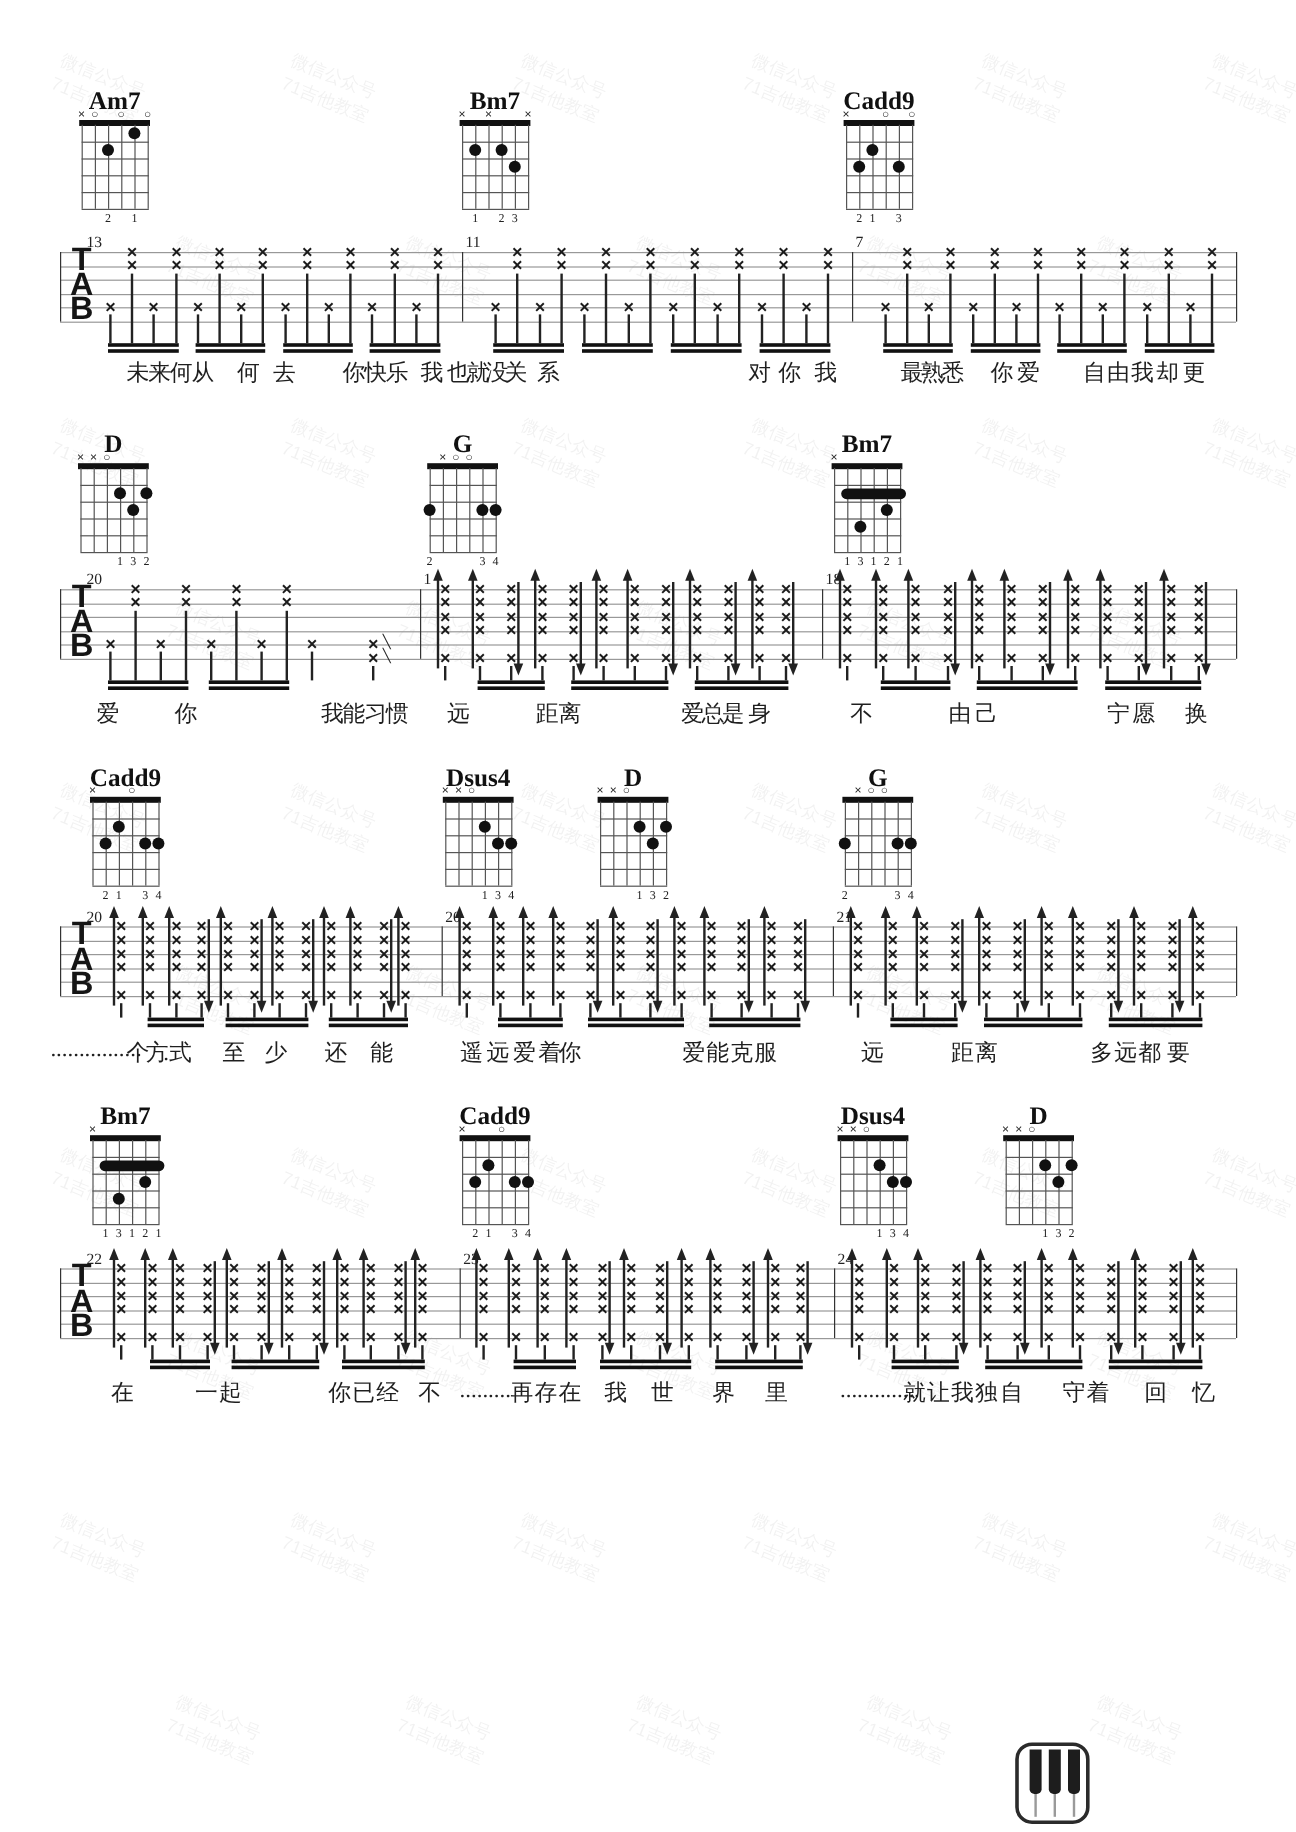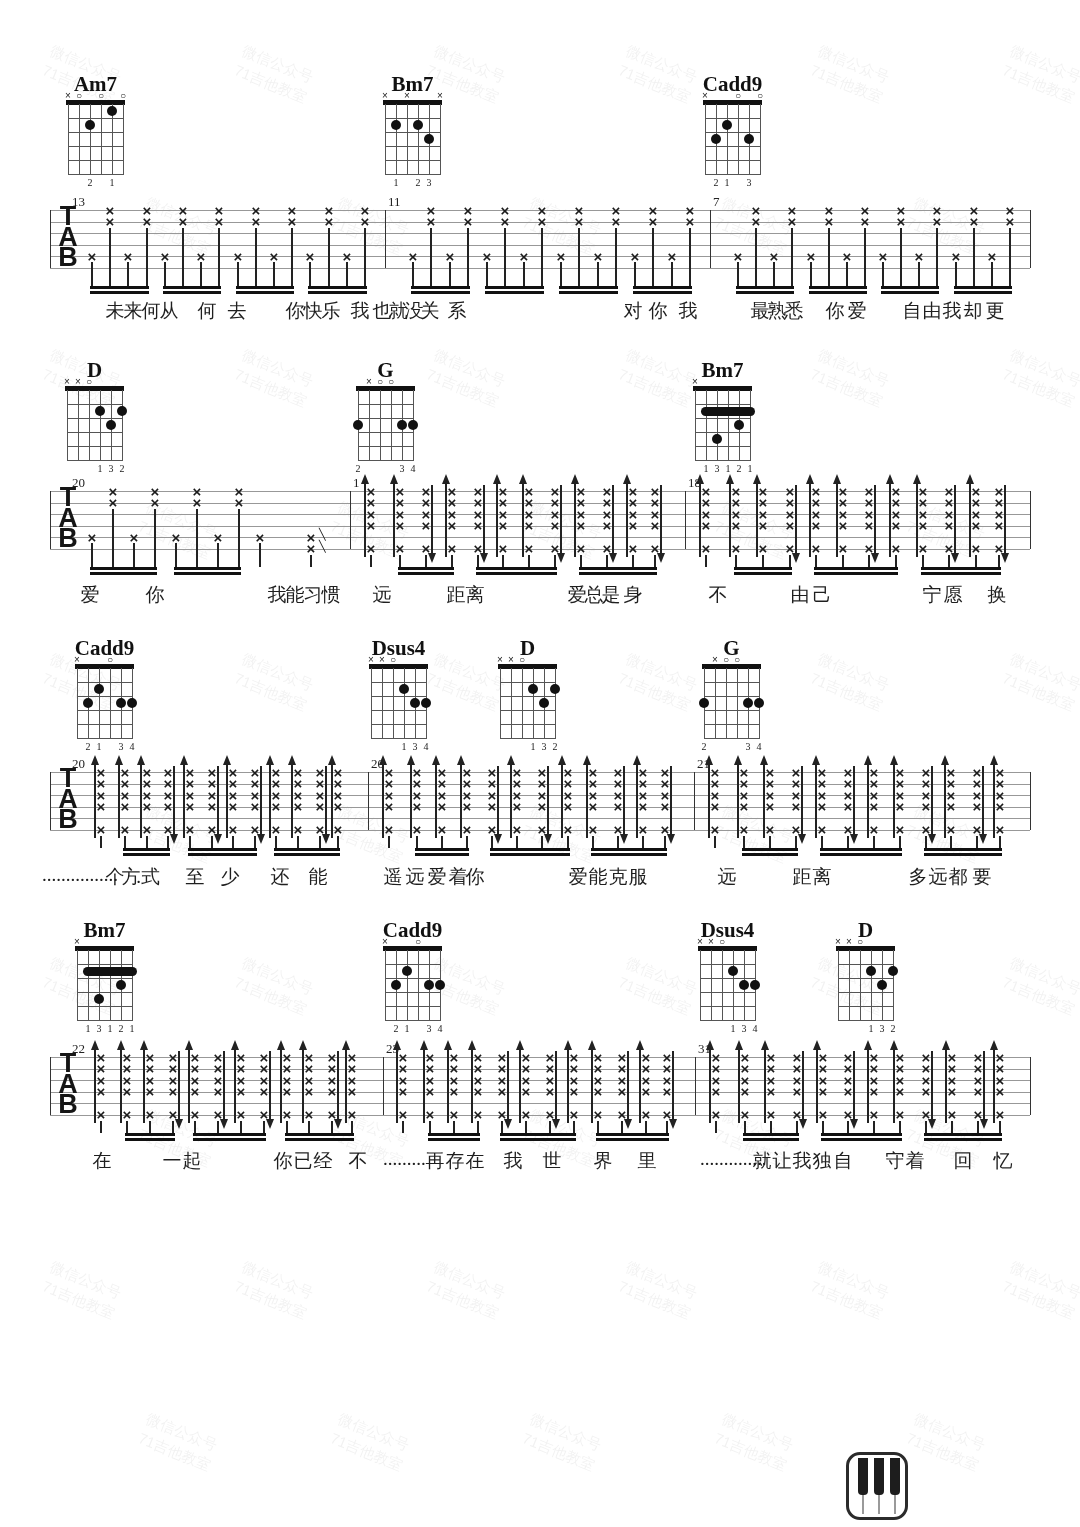--- a/index.html
+++ b/index.html
@@ -1648,21 +1648,21 @@
         <div style="position: absolute; left: 3.2px; top: 0px; width: 1.6px; height: 69.5px; background: rgb(34, 34, 34);"></div>
         <div style="position: absolute; left: 0px; bottom: 0px; width: 0px; height: 0px; border-left: 4px solid transparent; border-right: 4px solid transparent; border-top: 10px solid rgb(34, 34, 34);"></div>
       </div>
       <div style="position: absolute; left: 428px; top: 1132.5px; width: 52px; height: 3.4px; background: rgb(17, 17, 17);"></div>
       <div style="position: absolute; left: 428px; top: 1138.1px; width: 52px; height: 3.4px; background: rgb(17, 17, 17);"></div>
       <div style="position: absolute; left: 500px; top: 1132.5px; width: 76px; height: 3.4px; background: rgb(17, 17, 17);"></div>
       <div style="position: absolute; left: 500px; top: 1138.1px; width: 76px; height: 3.4px; background: rgb(17, 17, 17);"></div>
       <div style="position: absolute; left: 596px; top: 1132.5px; width: 73px; height: 3.4px; background: rgb(17, 17, 17);"></div>
       <div style="position: absolute; left: 596px; top: 1138.1px; width: 73px; height: 3.4px; background: rgb(17, 17, 17);"></div>
       <div style="position: absolute; left: 695px; top: 1056.5px; width: 1.4px; height: 58.5px; background: rgb(51, 51, 51);"></div>
-      <div style="position: absolute; left: 698px; top: 1041px; font-family: &quot;Liberation Serif&quot;, serif; font-size: 13px; color: rgb(34, 34, 34);">31</div>
+      <div style="position: absolute; left: 698px; top: 1041px; font-family: &quot;Liberation Serif&quot;, serif; font-size: 13px; color: rgb(34, 34, 34);">24</div>
       <div style="position: absolute; left: 709px; top: 1048.5px; width: 14px; height: 17px; font-size: 15px; font-weight: 600; line-height: 17px; text-align: center; color: rgb(27, 27, 27);">×</div>
       <div style="position: absolute; left: 709px; top: 1060px; width: 14px; height: 17px; font-size: 15px; font-weight: 600; line-height: 17px; text-align: center; color: rgb(27, 27, 27);">×</div>
       <div style="position: absolute; left: 709px; top: 1071.5px; width: 14px; height: 17px; font-size: 15px; font-weight: 600; line-height: 17px; text-align: center; color: rgb(27, 27, 27);">×</div>
       <div style="position: absolute; left: 709px; top: 1083px; width: 14px; height: 17px; font-size: 15px; font-weight: 600; line-height: 17px; text-align: center; color: rgb(27, 27, 27);">×</div>
       <div style="position: absolute; left: 709px; top: 1106px; width: 14px; height: 17px; font-size: 15px; font-weight: 600; line-height: 17px; text-align: center; color: rgb(27, 27, 27);">×</div>
       <div style="position: absolute; left: 715.4px; top: 1120.5px; width: 1.3px; height: 12px; background: rgb(34, 34, 34);"></div>
       <div style="position: absolute; left: 706px; top: 1040px; width: 8px; height: 82.5px;">
         <div style="position: absolute; left: 0px; top: 0px; width: 0px; height: 0px; border-left: 4px solid transparent; border-right: 4px solid transparent; border-bottom: 10px solid rgb(34, 34, 34);"></div>
         <div style="position: absolute; left: 3.2px; top: 8px; width: 1.6px; height: 74.5px; background: rgb(34, 34, 34);"></div>
       </div>

